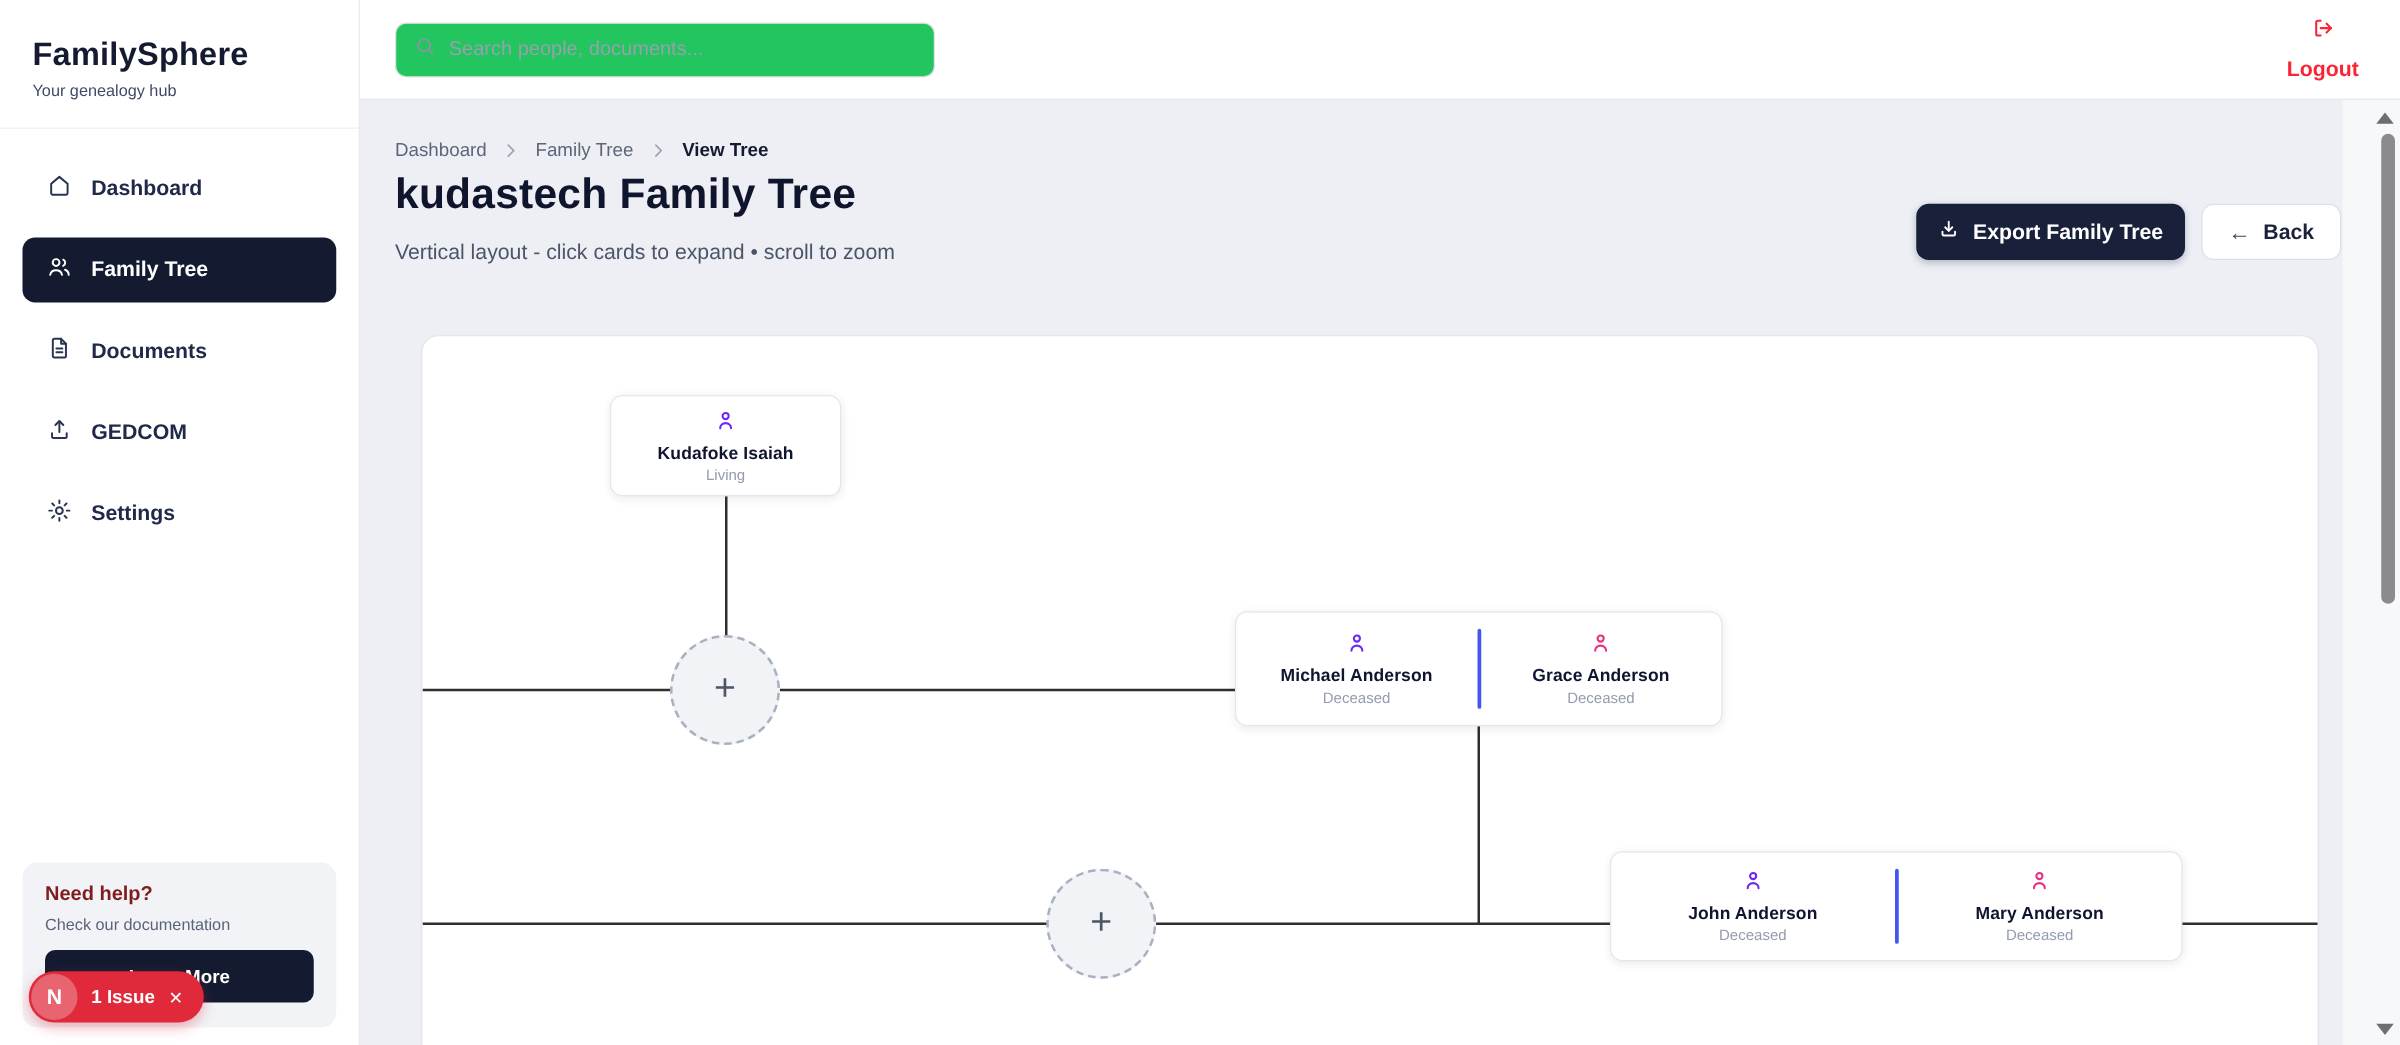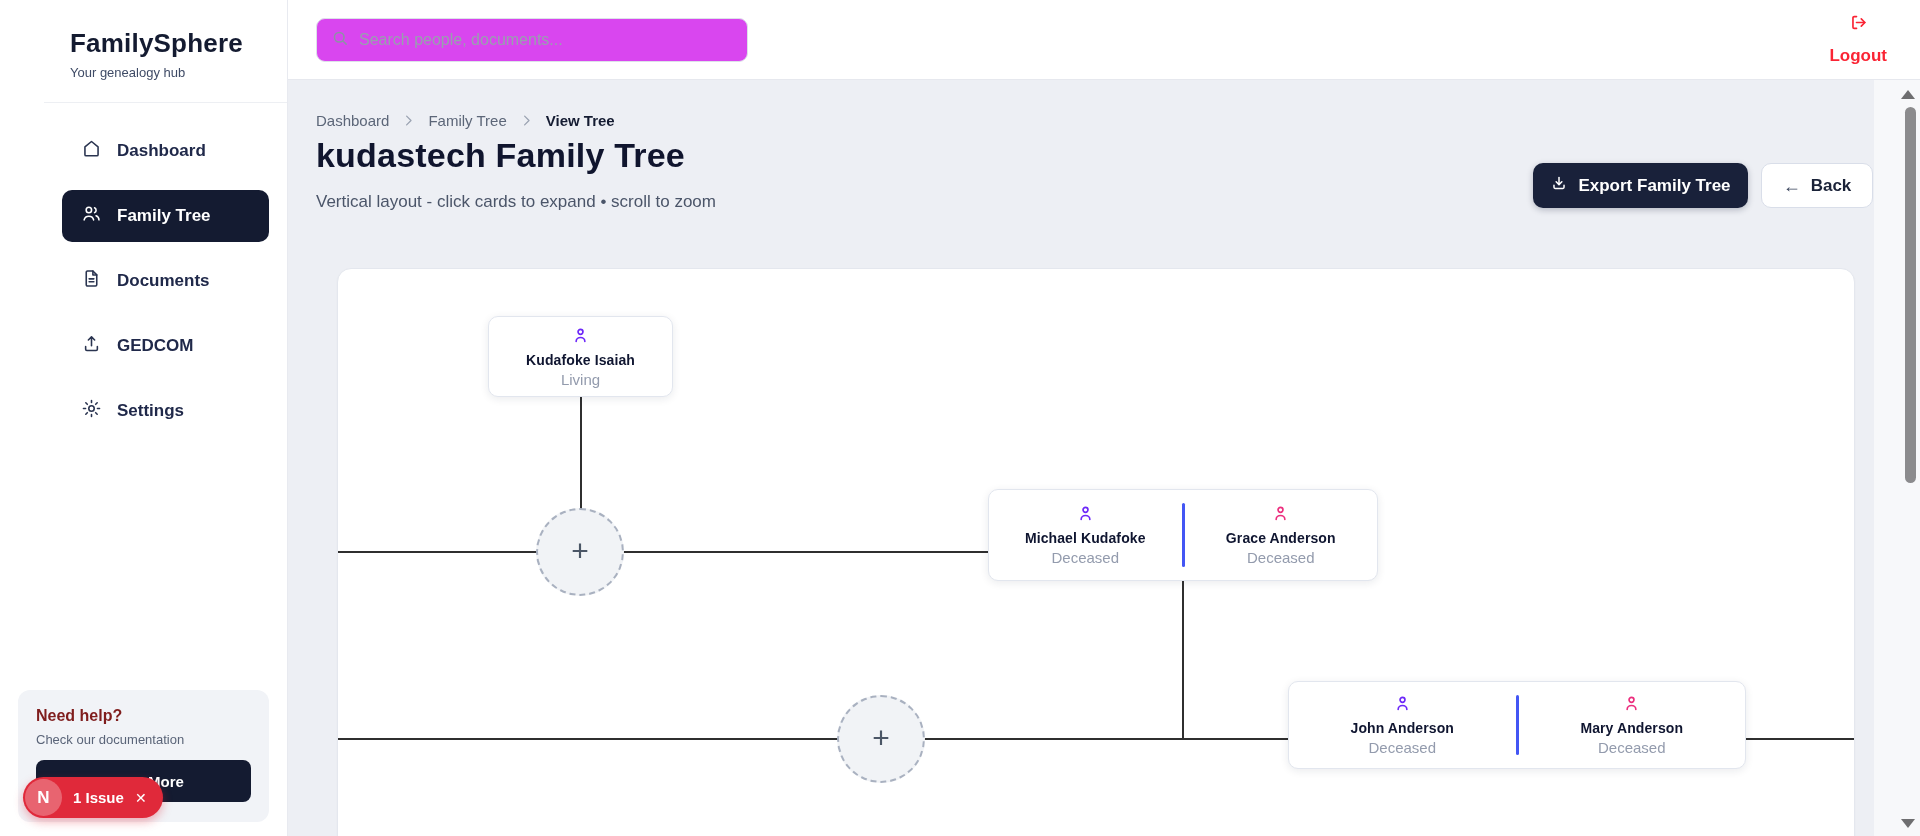--- a/index.html
+++ b/index.html
@@ -1,42 +1,42 @@
 <!DOCTYPE html>
 <html><head>
 <meta charset="utf-8">
 <style>
   * { margin:0; padding:0; box-sizing:border-box; }
   html,body { width:1920px; height:836px; overflow:hidden; }
   body { font-family:"Liberation Sans", sans-serif; background:#edeff4; color:#161d33; }
   .app { display:flex; width:1920px; height:836px; }
 
   
-  .sidebar { width:288px; height:100%; background:#ffffff; border-right:1px solid #e8eaf0; position:relative; flex:0 0 288px;padding-left:44px; }
+  .sidebar { width:288px; height:100%; background:#ffffff; border-right:1px solid #e8eaf0; position:relative; flex:0 0 288px; }
   .brand { padding:28px 26px 22px 26px; border-bottom:1px solid #edeff3; }
   .brand-name { font-size:26px; font-weight:800; color:#141b31; letter-spacing:.2px; }
   .brand-tag { font-size:13px; color:#3f4b66; margin-top:6px; }
   .nav { padding:22px 18px 0 18px; display:flex; flex-direction:column; gap:13px; }
   .nav-item { display:flex; align-items:center; gap:15px; padding:13px 19px; border-radius:10px; color:#20294a; font-size:17px; font-weight:600; cursor:pointer; }
   .nav-item svg { width:21px; height:21px; stroke:#2a3450; }
   .nav-item.active { background:#141b31; color:#ffffff; }
   .nav-item.active svg { stroke:#ffffff; }
   .help-box { position:absolute; left:18px; right:18px; top:690px; height:132px; background:#f1f3f7; border-radius:12px; padding:17px 18px; }
   .help-title { font-size:16px; font-weight:800; color:#7f1d1d; }
   .help-sub { font-size:13px; color:#5a6478; margin-top:7px; }
   .help-btn { margin-top:13px; width:100%; height:42px; background:#141b31; color:#fff; border:none; border-radius:8px; font-size:15px; font-weight:700; font-family:inherit; cursor:pointer; }
   .issue-badge { position:absolute; left:23px; top:777px; height:41px; padding:0 16px 0 2px; background:#e0293a; border-radius:999px; display:flex; align-items:center; gap:11px; box-shadow:0 4px 10px rgba(224,41,58,.35); cursor:pointer; z-index:5; }
   .issue-avatar { width:37px; height:37px; border-radius:50%; background:rgba(255,255,255,.28); color:#fff; font-weight:800; font-size:17px; display:flex; align-items:center; justify-content:center; }
   .issue-label { color:#fff; font-size:15px; font-weight:700; }
   .issue-close { color:#fff; font-size:14px; cursor:pointer; }
 
   
   .main { flex:1; display:flex; flex-direction:column; min-width:0; }
   .topbar { height:80px; background:#ffffff; border-bottom:1px solid #e6e8ee; display:flex; align-items:center; padding:0 33px 0 28px; }
-  .search-box { width:432px; height:44px; border:1px solid #dde1e9; border-radius:9px; display:flex; align-items:center; padding:0 14px; gap:10px; background:#d946ef; }
+  .search-box { width:432px; height:44px; border:1px solid #dde1e9; border-radius:9px; display:flex; align-items:center; padding:0 14px; gap:10px; background:#22c55e; }
   .search-box svg { width:18px; height:18px; stroke:#8c93a3; flex:0 0 auto; }
   .search-box input { border:none; outline:none; flex:1; font-size:16px; font-family:inherit; color:#2a3450; background:transparent; }
   .search-box input::placeholder { color:#98a0ae; }
   .logout { margin-left:auto; display:flex; align-items:center; gap:9px; color:#fa2434; font-size:17px; font-weight:700; cursor:pointer;flex-direction:column; }
   .logout svg { width:19px; height:19px; stroke:#fa2434; }
 
   .content { position:relative; flex:1; background:#edeff4; overflow:hidden; }
   .breadcrumb { position:absolute; left:28px; top:32px; display:flex; align-items:center; gap:12px; font-size:15px; color:#5c6678; }
   .crumb { cursor:pointer; }
   .crumb.current { color:#141b31; font-weight:700; cursor:default; }
@@ -51,21 +51,21 @@
 
   
   .canvas { position:absolute; left:49px; top:188px; width:1518px; height:800px; background:#ffffff; border:1px solid #e4e7ee; border-radius:14px; box-shadow:0 1px 2px rgba(10,20,40,.04); overflow:hidden; }
   .hline, .vline { position:absolute; background:#2f2f2f; }
   .hline { height:2px; }
   .vline { width:2px; }
   .person-card { position:absolute; background:#fff; border:1px solid #e2e6ee; border-radius:10px; box-shadow:0 2px 8px rgba(20,30,60,.09); display:flex; align-items:center; justify-content:center; cursor:pointer; }
   .person-cell { flex:1; display:flex; flex-direction:column; align-items:center; justify-content:center; gap:3px; padding:10px 6px; }
   .person-cell svg { width:19px; height:19px; }
   .p-name { font-size:14px; font-weight:800; color:#0f1530; letter-spacing:.1px; }
-  .p-status { font-size:15px; color:#939bad; }
+  .p-status { font-size:12px; color:#939bad; }
   .male svg { stroke:#6d28f9; }
   .female svg { stroke:#ec2e7e; }
   .spouse-divider { width:3px; align-self:stretch; margin:13px 0; background:#4356f4; border-radius:2px; }
   .add-circle { position:absolute; width:88px; height:88px; border-radius:50%; background:#f1f3f6; border:2px dashed #a9b1c0; display:flex; align-items:center; justify-content:center; cursor:pointer; }
   .add-circle span { font-size:30px; font-weight:400; color:#4b5666; line-height:1; margin-top:-2px; }
 
   
   .scroll-gutter { position:absolute; right:0; top:80px; bottom:0; width:46px; background:#f7f8fa; }
   .sb-arrow { position:absolute; right:5px; width:0; height:0; border-left:7px solid transparent; border-right:7px solid transparent; }
   .sb-arrow.up { top:10px; border-bottom:9px solid #6e6e70; }
@@ -233,21 +233,21 @@
         </div>
 
         <div class="person-card" style="left:650px; top:220px; width:390px; height:92px;">
           <div class="person-cell male">
             <span>
               <svg viewBox="0 0 24 24" fill="none" stroke-width="2.1" stroke-linecap="round" stroke="currentColor">
                   <circle cx="12" cy="7.4" r="3.1"></circle>
                   <path d="M6.5 19.6a5.5 5.1 0 0 1 11 0"></path>
                 </svg>
             </span>
-            <span class="p-name">Michael Kudafoke</span>
+            <span class="p-name">Michael Anderson</span>
             <span class="p-status">Deceased</span>
           </div>
           <div class="spouse-divider"></div>
           <div class="person-cell female">
             <span>
               <svg viewBox="0 0 24 24" fill="none" stroke-width="2.1" stroke-linecap="round" stroke="currentColor">
                   <circle cx="12" cy="7.4" r="3.1"></circle>
                   <path d="M6.5 19.6a5.5 5.1 0 0 1 11 0"></path>
                 </svg>
             </span>

